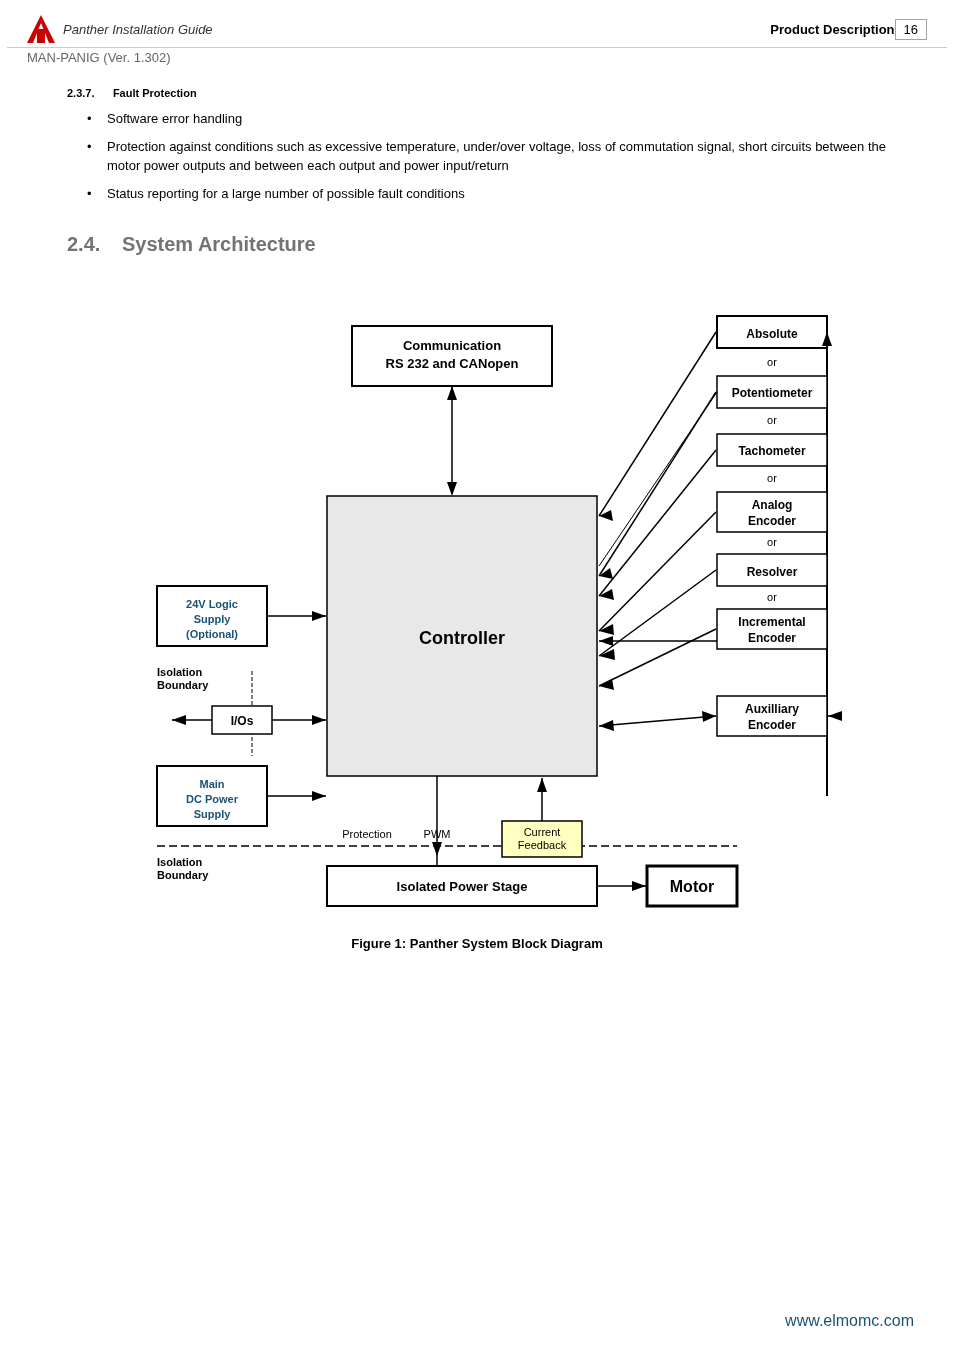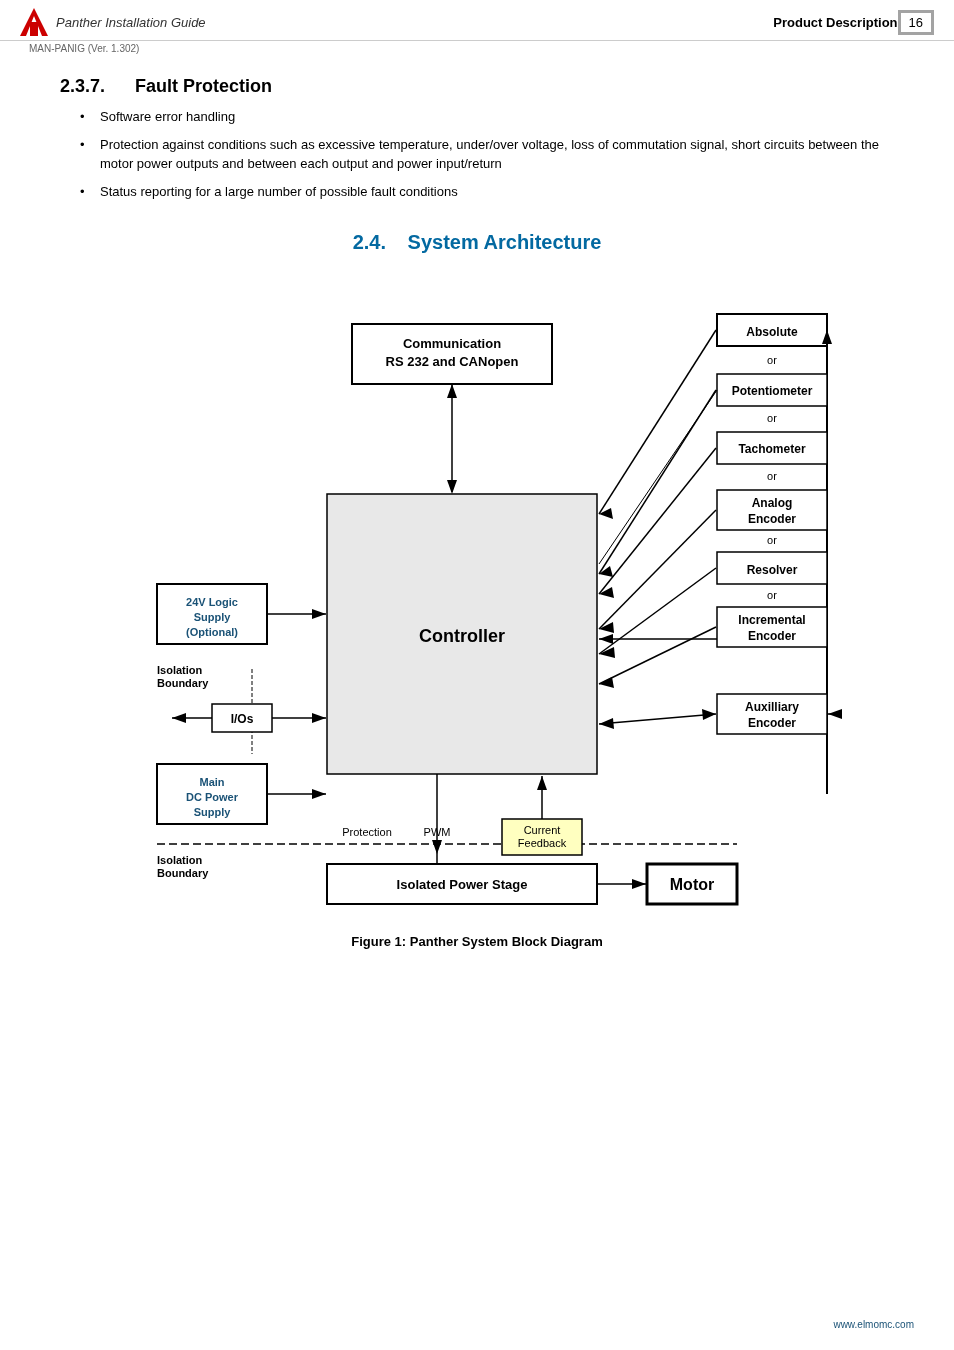--- a/index.html
+++ b/index.html
@@ -8,21 +8,21 @@
       font-size: 13px;
       background: #fff;
       color: #000;
       width: 954px;
       min-height: 1350px;
       position: relative;
     }
     .page {
       width: 954px;
       min-height: 1350px;
-      padding: 0;
+      padding: 7px;
       position: relative;
     }
     
     .header {
       display: flex;
       align-items: center;
       justify-content: space-between;
       padding: 8px 20px 4px 20px;
       border-bottom: 1px solid #ccc;
     }
@@ -38,48 +38,46 @@
     .header-title {
       font-style: italic;
       font-size: 13px;
       color: #333;
     }
     .header-section {
       font-weight: bold;
       font-size: 13px;
     }
     .page-number-box {
-      border: 3px solid #a3a3a3;
+      border: 1px solid #a3a3a3;
       padding: 2px 8px;
       font-size: 13px;
       min-width: 30px;
       text-align: center;
     }
     .version-line {
-      font-size: 10px;
+      font-size: 13px;
       color: #666;
       padding: 2px 20px;
-      margin-left: 9px;
     }
     
     .content {
       padding: 20px 60px 40px 60px;
     }
     .section-heading {
-      font-size: 18px;
+      font-size: 11px;
       font-weight: bold;
       margin-bottom: 10px;
     }
     .section-2-4 {
       font-size: 20px;
       font-weight: bold;
-      color: #0369a1;
+      color: #737373;
       margin-bottom: 20px;
       margin-top: 30px;
-      text-align: center;
     }
     .section-2-4 .num {
       margin-right: 16px;
     }
     p {
       margin-bottom: 8px;
       line-height: 1.5;
     }
     ul {
       list-style: none;
@@ -112,21 +110,21 @@
     .figure-caption {
       text-align: center;
       font-weight: bold;
       font-size: 13px;
     }
     
     .footer {
       position: absolute;
       bottom: 20px;
       right: 40px;
-      font-size: 10px;
+      font-size: 16px;
       color: #1a5276;
     }
   </style>
 </head>
 <body>
 
 <div class="page">
 
   <div class="header">
     <div class="header-left">

